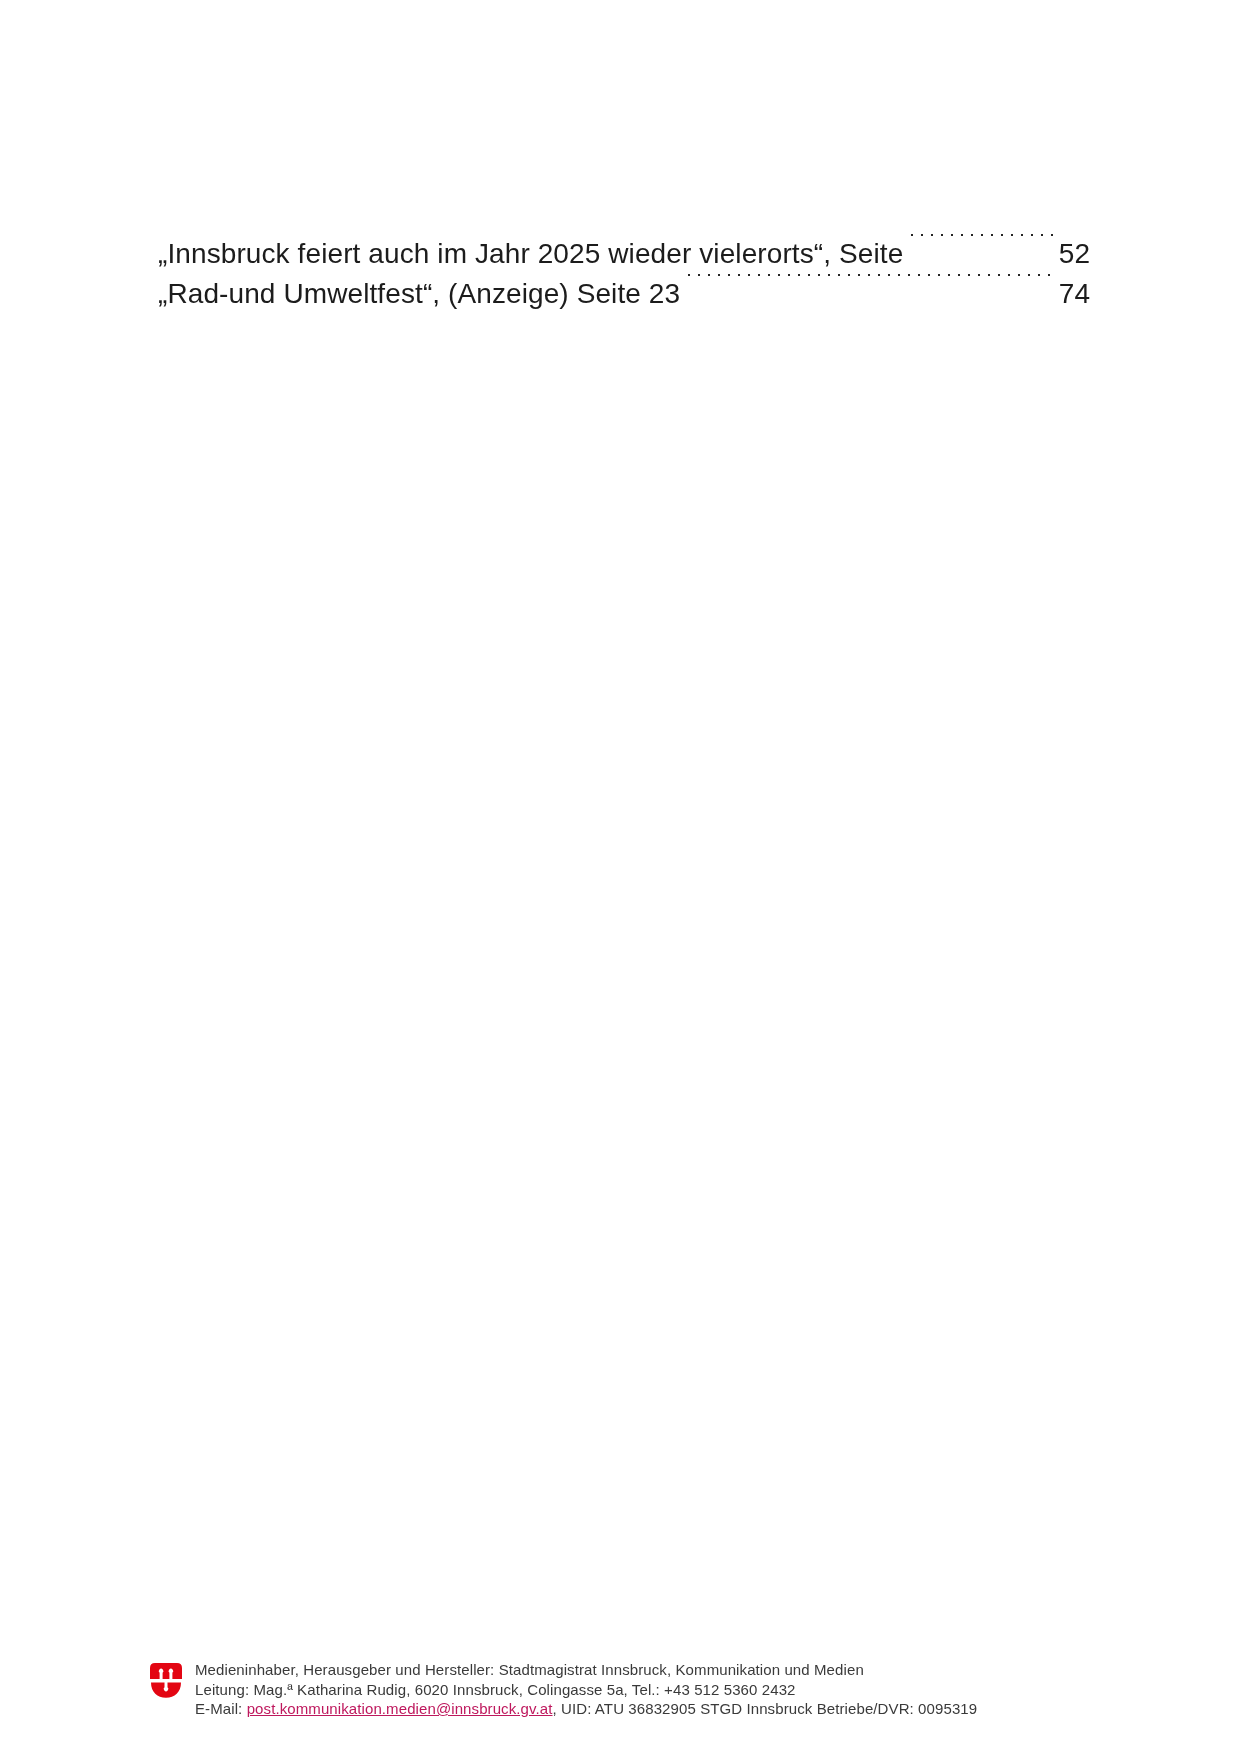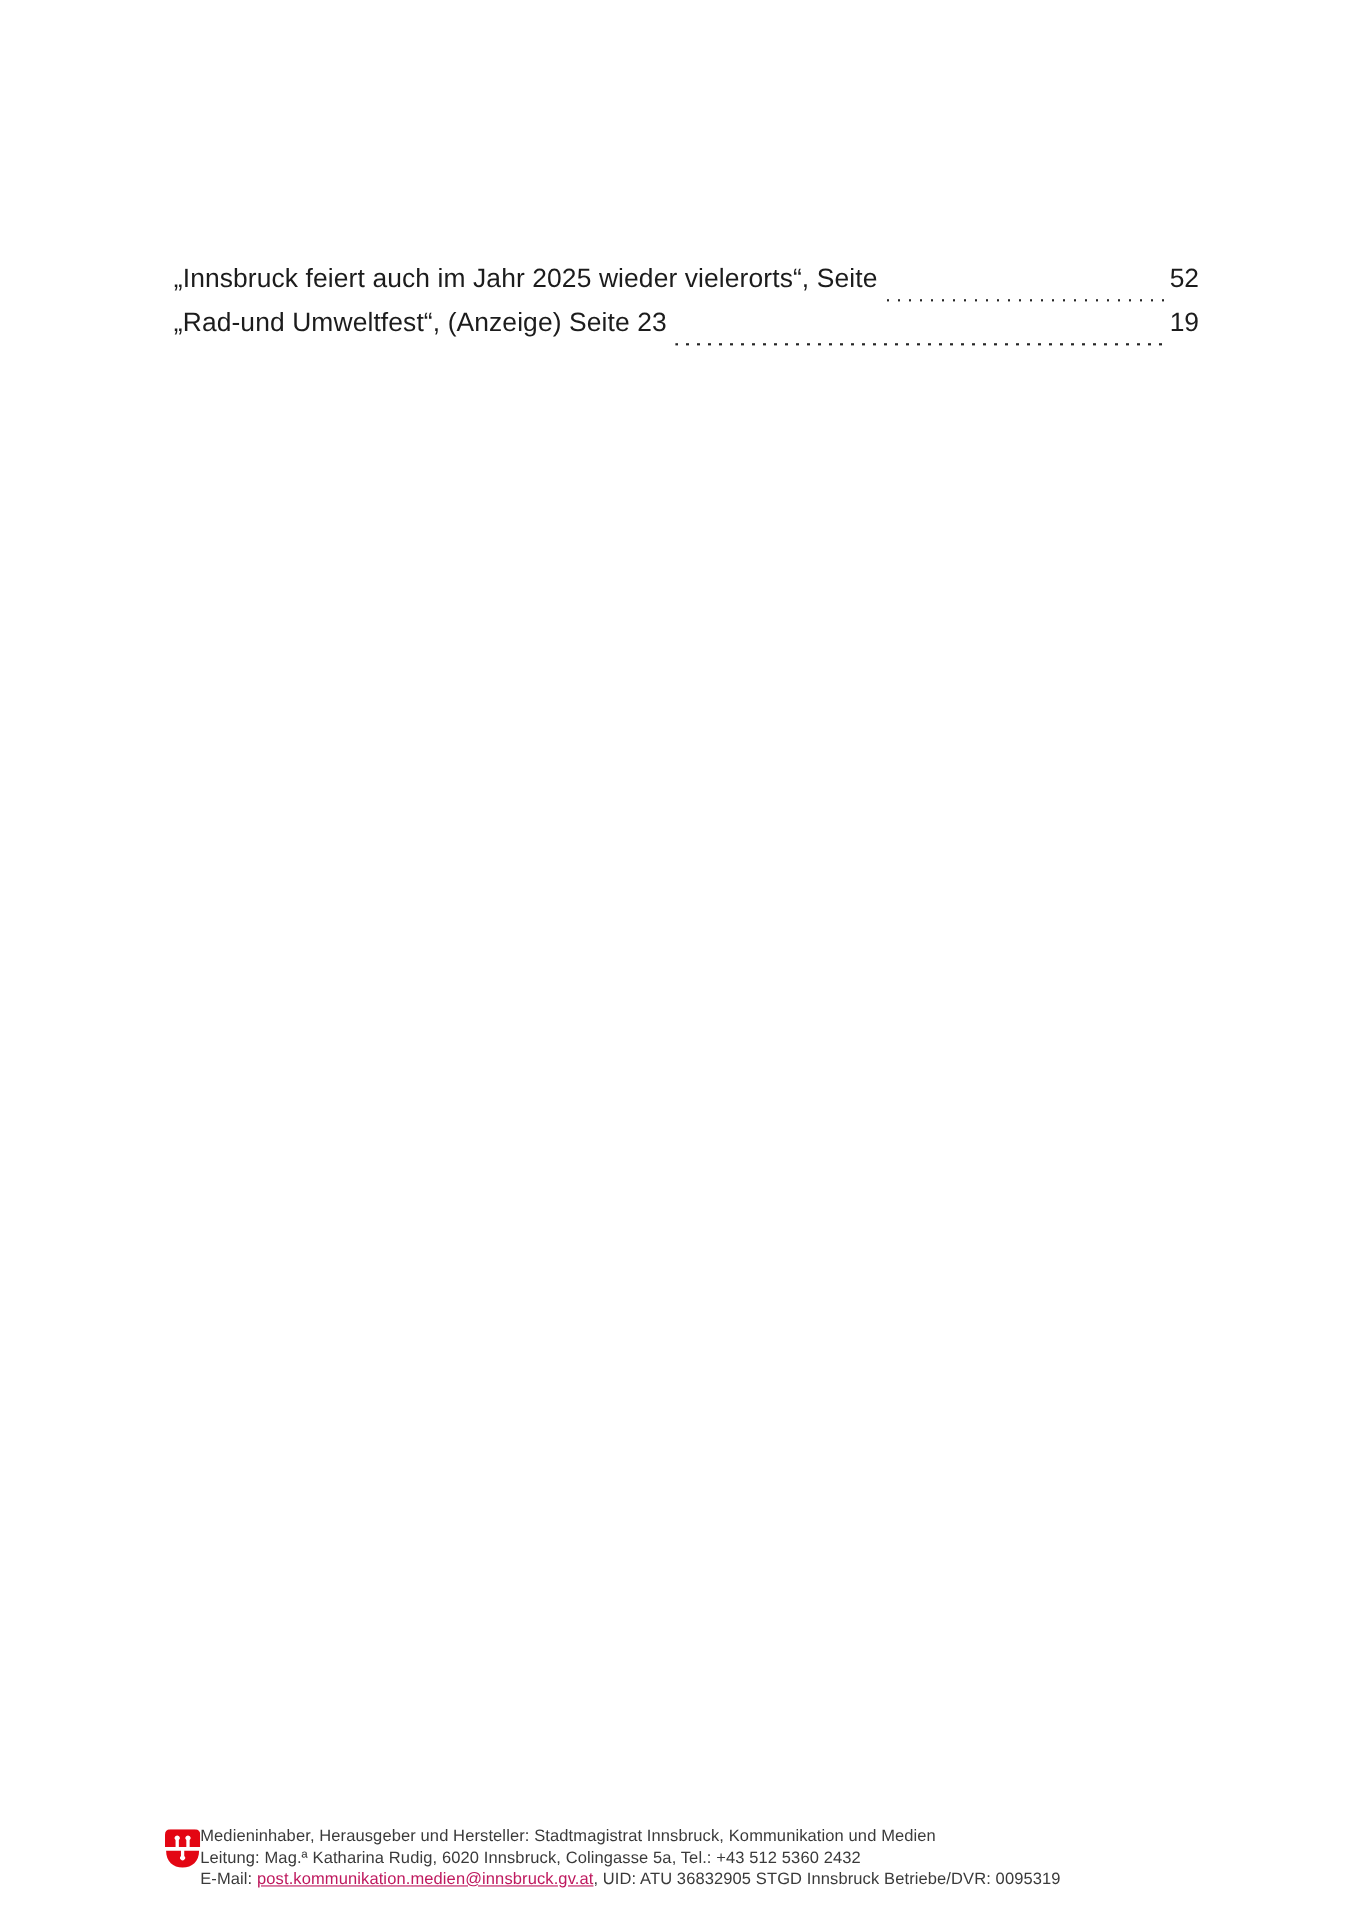--- a/index.html
+++ b/index.html
@@ -21,24 +21,24 @@
 
   
   .toc {
     position: absolute;
     left: 158px;
     top: 234px;
     width: 932px;
   }
   .toc-row {
     display: flex;
-    align-items: flex-end;
+    align-items: flex-start;
     height: 40px;
     line-height: 40px;
-    font-size: 24px;
+    font-size: 28px;
     color: #1c1c1c;
     cursor: pointer;
   }
   .toc-title {
     white-space: nowrap;
     letter-spacing: 0.1px;
   }
   .dot-leader {
     flex: 1 1 auto;
     height: 2.4px;
@@ -53,20 +53,21 @@
     white-space: nowrap;
   }
 
   
   .footer {
     position: absolute;
     left: 150px;
     top: 1660px;
     display: flex;
     align-items: flex-start;
+    gap: 13px;
   }
   .footer-logo {
     width: 32px;
     height: 36px;
     flex: 0 0 auto;
     margin-top: 3px;
   }
   .footer-logo svg { display: block; width: 100%; height: 100%; }
   .footer-text {
     font-size: 15px;
@@ -88,21 +89,21 @@
 
   <div class="toc">
     <div class="toc-row">
       <span class="toc-title">„Innsbruck feiert auch im Jahr 2025 wieder vielerorts“, Seite</span>
       <span class="dot-leader"></span>
       <span class="toc-page">52</span>
     </div>
     <div class="toc-row">
       <span class="toc-title">„Rad-und Umweltfest“, (Anzeige) Seite 23</span>
       <span class="dot-leader"></span>
-      <span class="toc-page">19</span>
+      <span class="toc-page">74</span>
     </div>
   </div>
 
   <div class="footer">
     <span class="footer-logo" style="color: rgb(227, 6, 19);">
       <svg viewBox="0 0 32 36" xmlns="http://www.w3.org/2000/svg">
 
         <path fill="currentColor" fill-rule="evenodd" d="
           M5,0 H27 Q32,0 32,5 V16 H0 V5 Q0,0 5,0 Z
           M9.6,16 V9.74 A2.3,2.3 0 1 1 12.6,9.74 V16 Z

